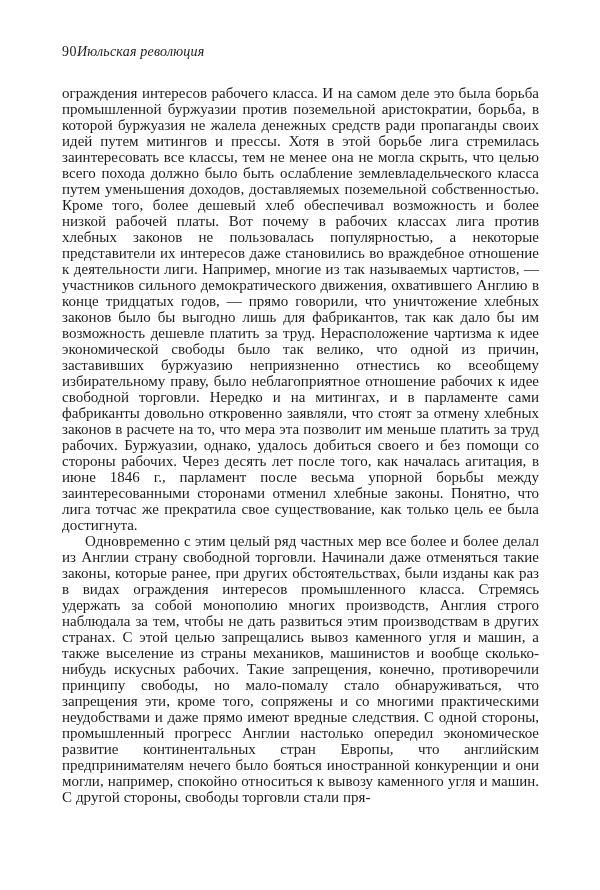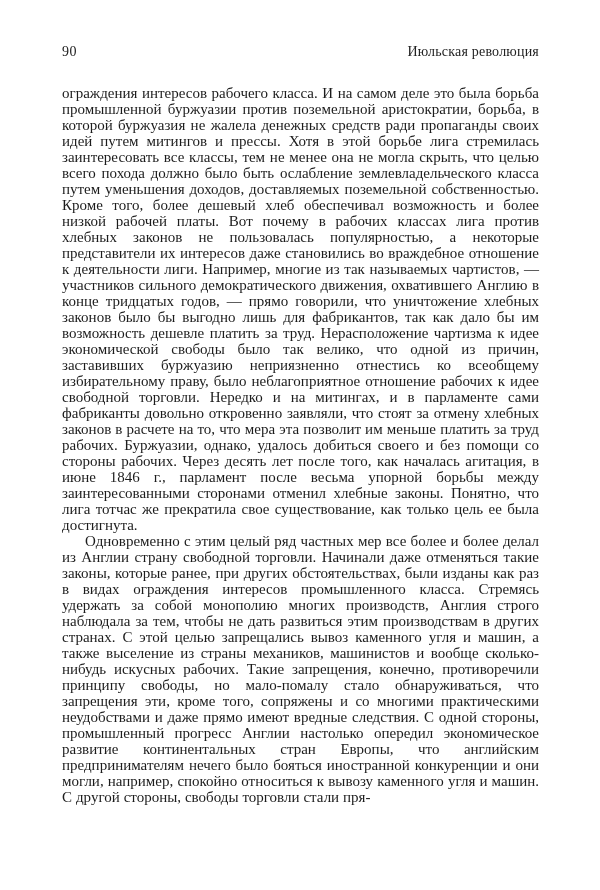--- a/index.html
+++ b/index.html
@@ -14,31 +14,32 @@
     margin: 0 auto;
     background: #ffffff;
     font-family: "Liberation Serif", "DejaVu Serif", serif;
     color: #1c1c1c;
     box-sizing: border-box;
     padding: 44px 61px 30px 62px;
     overflow: hidden;
   }
   .page-header {
     display: flex;
-    justify-content: space-between;
+    justify-content: flex-start;
     align-items: baseline;
     font-size: 14px;
     color: #222222;
     margin-bottom: 25px;
   }
   .page-header .page-number {
     letter-spacing: 0.5px;
   }
   .page-header .running-title {
     letter-spacing: 0.2px;
+    font-style: italic;
   }
   .body-text p {
     margin: 0;
     font-size: 15px;
     line-height: 16px;
     text-align: justify;
     word-spacing: 0.2px;
   }
   .body-text p.indent {
     text-indent: 23px;

